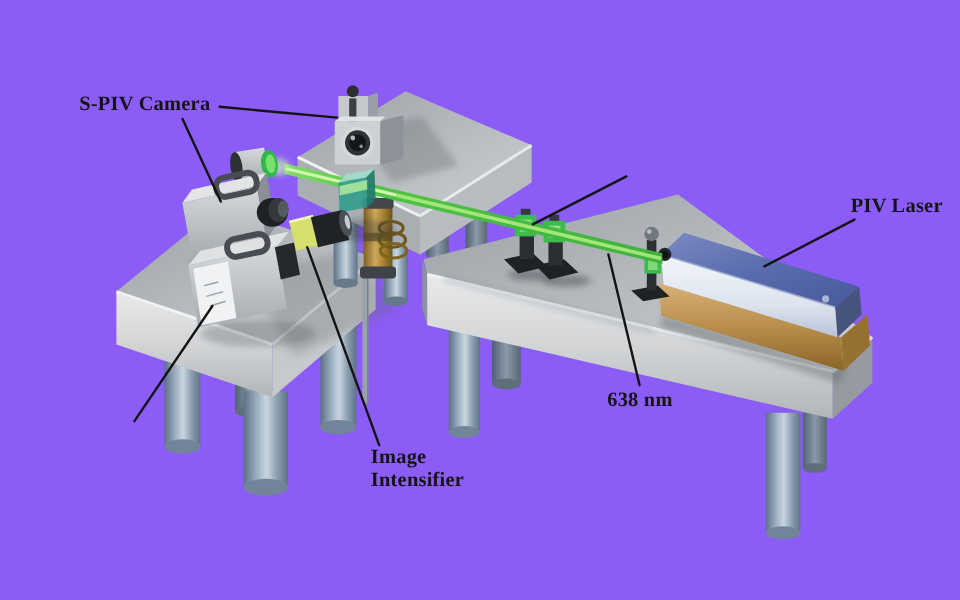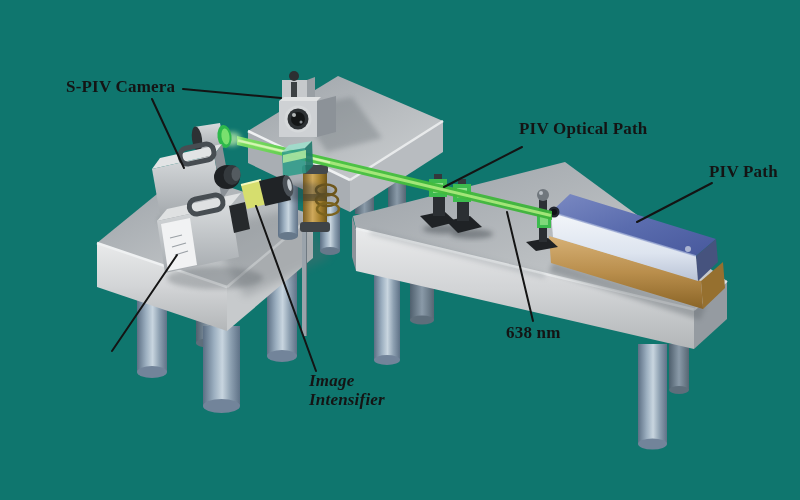--- a/index.html
+++ b/index.html
@@ -1,21 +1,21 @@
 <!DOCTYPE html>
 <html><head>
 <meta charset="utf-8">
 <style>
   html,body{margin:0;padding:0;background:#ffffff;}
-  #figure{position:relative;width:800px;height:500px;background:#0f766e;overflow:hidden;
+  #figure{position:relative;width:800px;height:500px;background:#8b5cf6;overflow:hidden;
           font-family:"Liberation Serif","DejaVu Serif",serif;}
   #scene{position:absolute;left:0;top:0;}
   .lbl{position:absolute;font-weight:bold;font-size:17px;color:#141414;white-space:nowrap;
        letter-spacing:0.2px;}
-  .lbl2{line-height:19px;font-style:italic;}
+  .lbl2{line-height:19px;}
 </style>
 </head>
 <body>
 
 <div id="figure">
 <svg id="scene" width="800" height="500" viewBox="0 0 800 500">
   <defs>
     <linearGradient id="topG" x1="0" y1="0" x2="1" y2="1">
       <stop offset="0" stop-color="#9ba1a7"></stop>
           <stop offset="0.55" stop-color="#b9bdc0"></stop>
@@ -275,20 +275,19 @@
     <line x1="152" y1="99" x2="184" y2="168"></line>
     <line x1="522" y1="147" x2="444" y2="187"></line>
     <line x1="712" y1="183" x2="637" y2="222"></line>
     <line x1="533" y1="321" x2="507" y2="212"></line>
     <line x1="112" y1="351" x2="177" y2="255"></line>
     <line x1="316" y1="371" x2="256" y2="206"></line>
   </g>
 </svg>
 
   <div class="lbl" style="left:66px;top:77px">S-PIV Camera</div>
-  <div class="lbl" style="left:519px;top:119px">PIV Optical Path</div>
-  <div class="lbl" style="left:709px;top:162px">PIV Path</div>
+  <div class="lbl" style="left:709px;top:162px">PIV Laser</div>
   <div class="lbl" style="left:506px;top:323px">638 nm</div>
   <div class="lbl lbl2" style="left:309px;top:371px">
     <div>Image</div>
     <div>Intensifier</div>
   </div>
 </div>
 
 </body></html>

